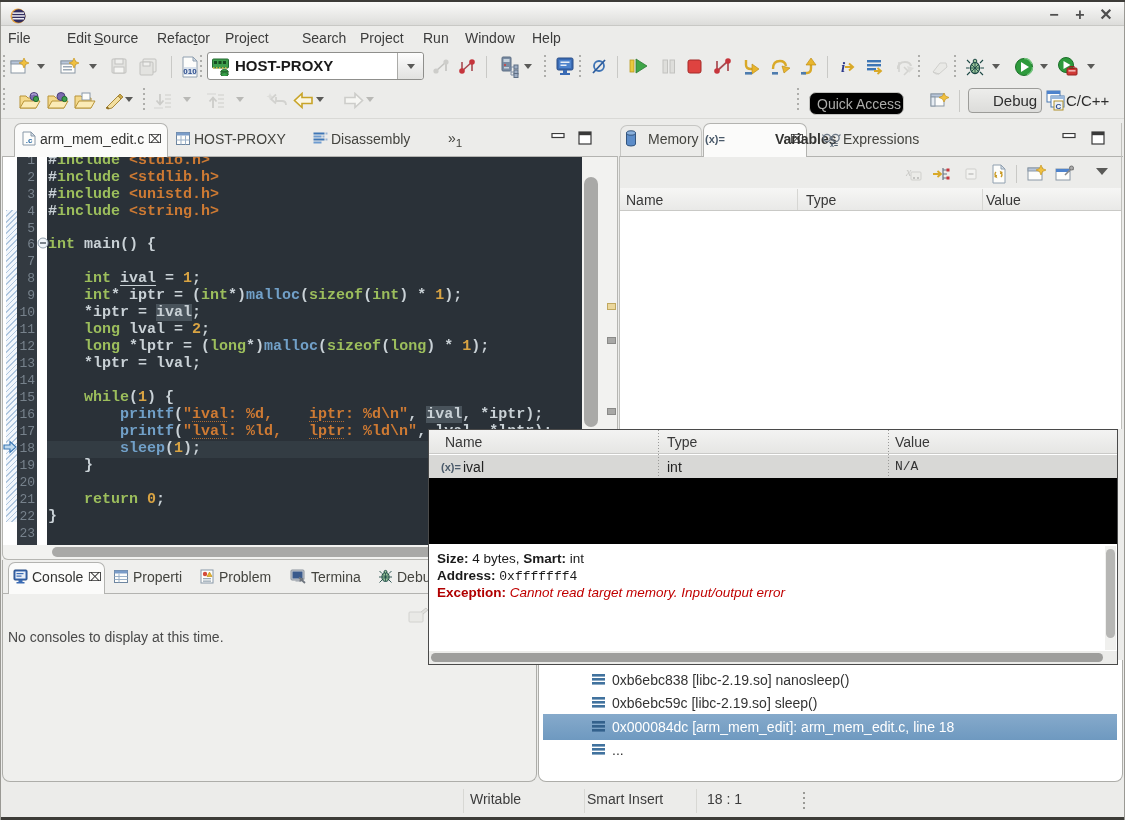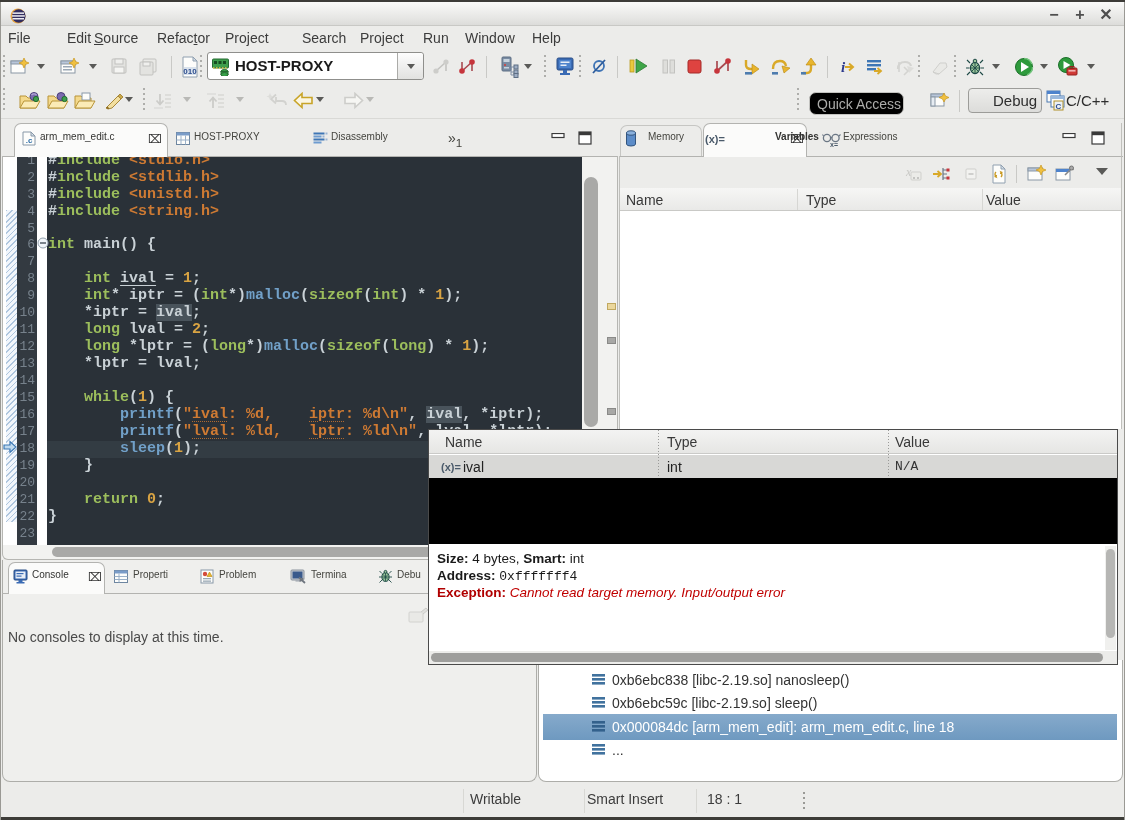--- a/index.html
+++ b/index.html
@@ -35,21 +35,21 @@
 #qa { left:809px; top:92px; width:95px; height:23px; border:1px solid #C2C2BF; border-radius:7px;
   background:#000000; }
 #qa span { color:#ACACAA; font-size:14px; position:absolute; left:7px; top:3px; }
 .pbtn { top:88px; height:27px; border:1px solid #9C9C99; border-radius:4px;
   background:linear-gradient(#EDEDEB,#DCDCDA); }
 
 #edpanel { left:2px; top:120px; width:617px; height:440px; }
 .tabstrip-line { background:#B3B3B0; height:1px; }
 .tab-active { background:#FBFBFA; border:1px solid #B3B3B0; border-bottom:none;
   border-radius:7px 7px 0 0; }
-.tablabel { font-size:10px; color:#333331; }
+.tablabel { font-size:14px; color:#333331; }
 .tabx { font-size:12px; color:#333; }
 #edcontent { left:2px; top:157px; width:616px; height:388px; background:#FFFFFF; overflow:hidden; }
 #annoruler { left:2px; top:0; width:13px; height:388px; background:#FFFFFF; }
 #hatch { left:2px; width:11px; background:repeating-linear-gradient(135deg, #AFC6DE 0 1.2px, #F2F6FB 1.2px 4px); }
 #lineruler { left:15px; top:0; width:20px; height:388px; background:#333A41; color:#77828C;
   font-family:"Liberation Mono", monospace; font-size:14px; text-align:right; }
 #foldruler { left:35px; top:0; width:10px; height:388px; background:#FFFFFF; }
 #codearea { left:45px; top:0; width:640px; height:388px; background:#2A3138; overflow:hidden;padding-left:27px; }
 #curline { left:0; width:533px; height:17px; background:#333C43; }
 pre.code { font-family:"Liberation Mono", monospace; font-size:15px; font-weight:bold;

